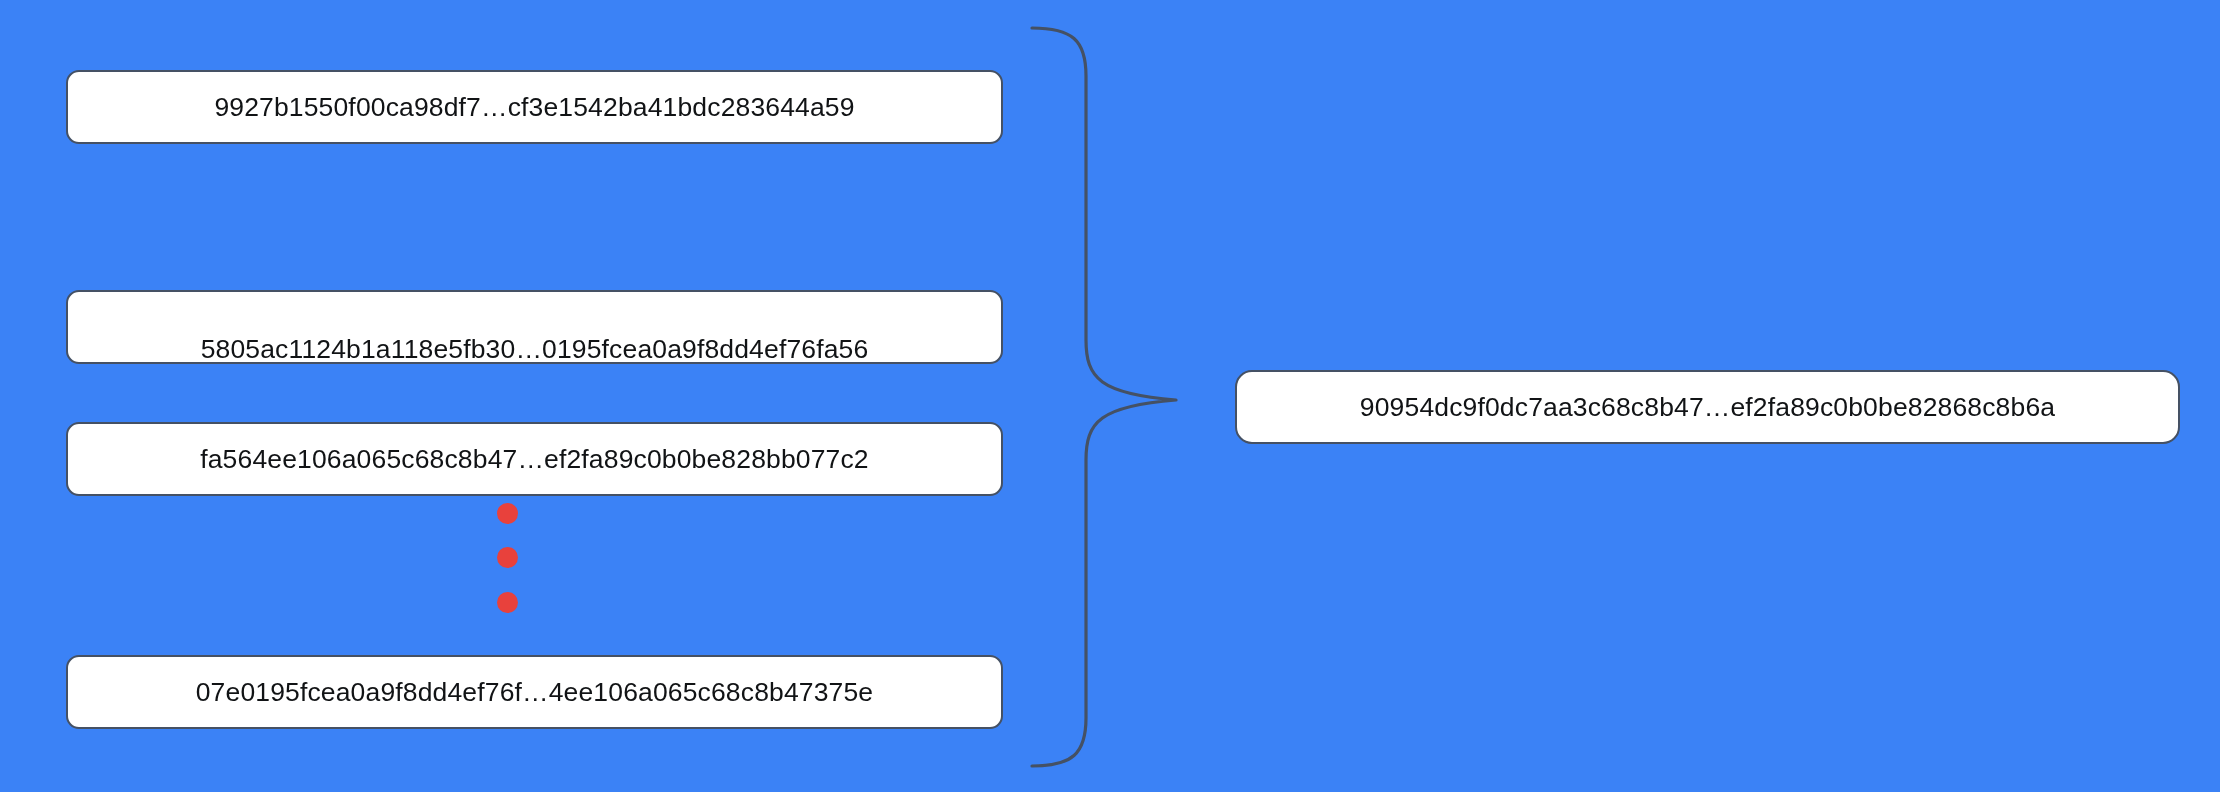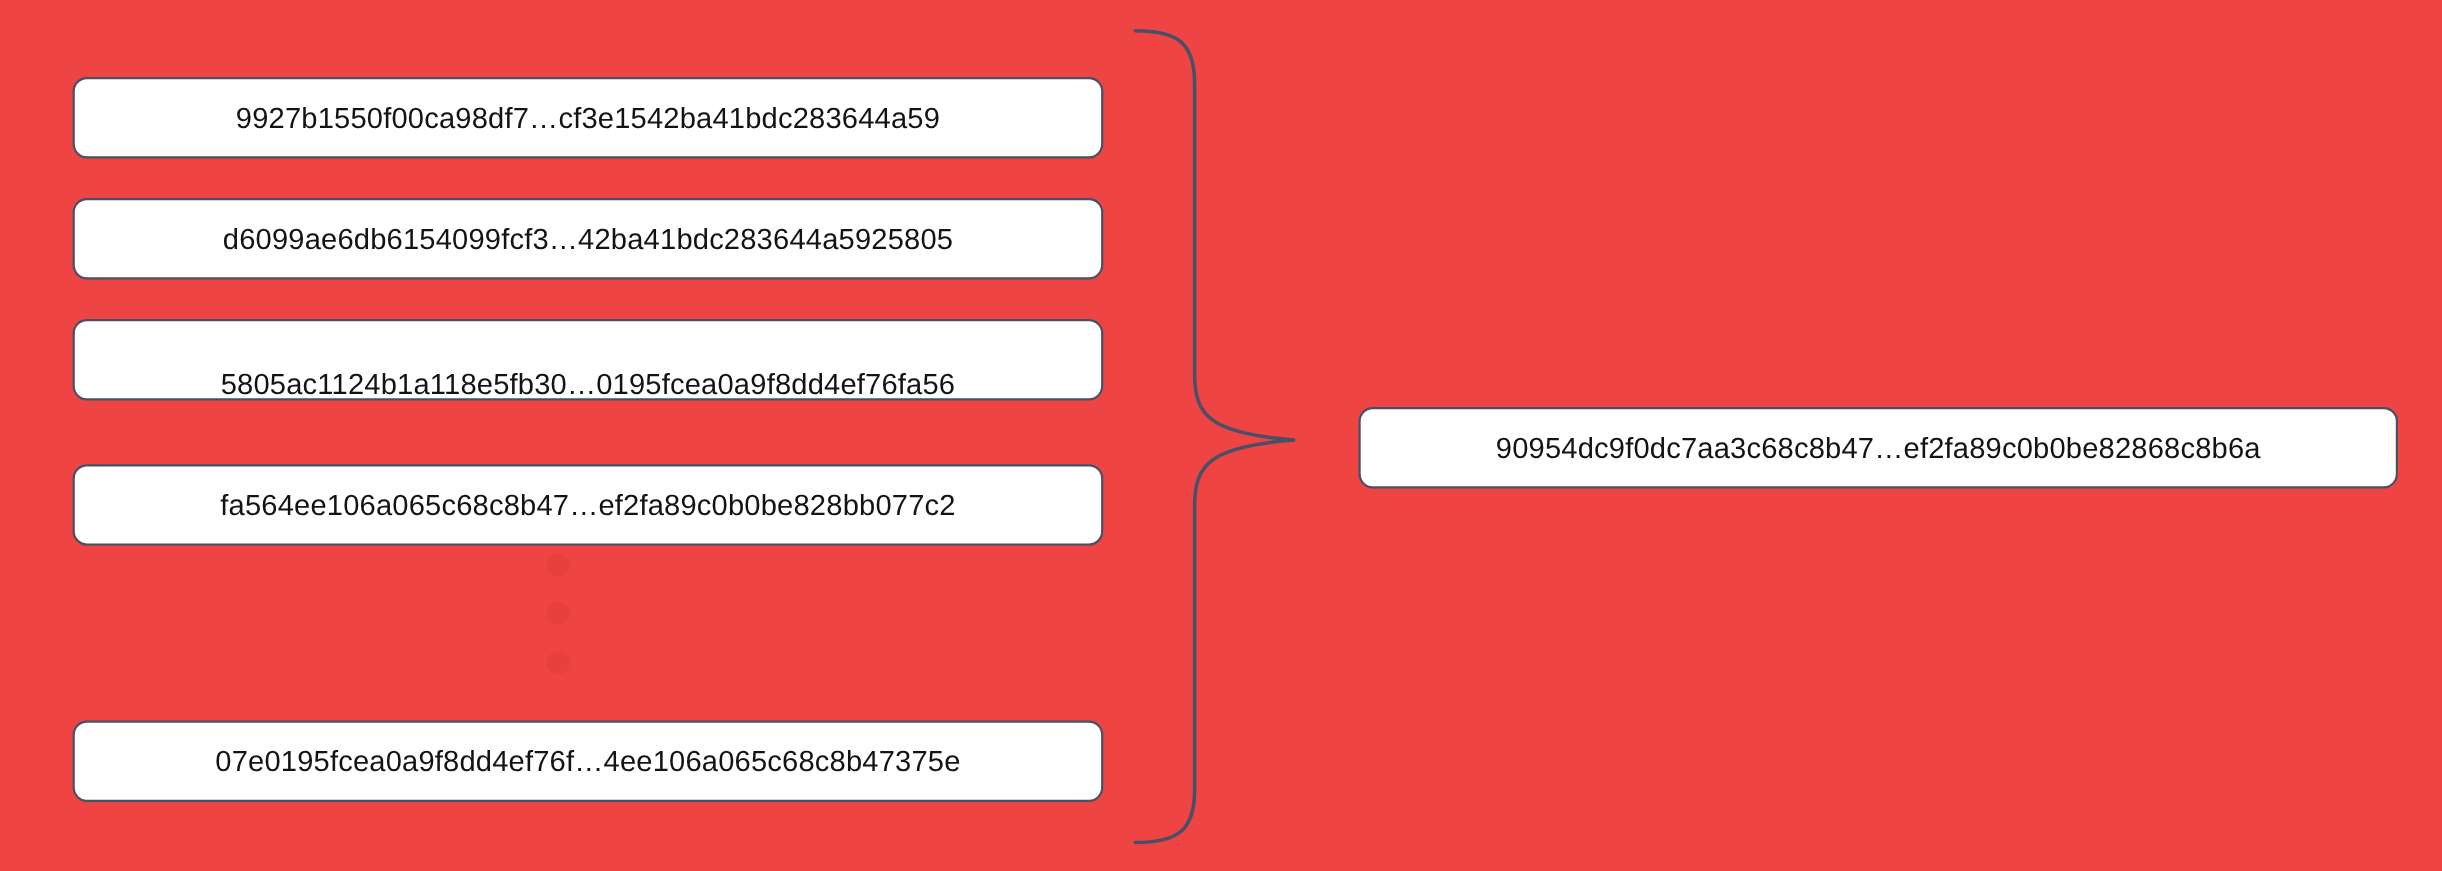--- a/index.html
+++ b/index.html
@@ -11,21 +11,21 @@
     width: 2220px;
     height: 792px;
     font-family: "Liberation Sans", sans-serif;
     overflow: hidden;
   }
 
   #canvas {
     position: relative;
     width: 2220px;
     height: 792px;
-    background: #ef4444;
+    background: #3b82f6;
   }
 
   
   .hash-box {
     position: absolute;
     box-sizing: border-box;
     background: #ffffff;
     border: 2.6px solid #455164;
     border-radius: 13px;
     display: flex;
@@ -50,20 +50,21 @@
   .input-box-1 { top: 180px; }
   .input-box-2 { top: 290px; align-items: flex-end; }
   .input-box-3 { top: 422px; }
   .input-box-4 { top: 655px; }
 
   .output-box {
     left: 1235px;
     top: 370px;
     width: 945px;
     height: 74px;
+    border-radius: 17px;
   }
 
   
   #ellipsis {
     position: absolute;
     left: 497px;
     top: 503px;
     width: 32px;
     height: 130px;
   }
@@ -90,23 +91,20 @@
   #brace svg { display: block; width: 100%; height: 100%; }
 </style>
 </head>
 <body>
 
 <div id="canvas">
 
   <div class="hash-box input-box input-box-0">
     <span class="hash-text">9927b1550f00ca98df7…cf3e1542ba41bdc283644a59</span>
   </div>
-  <div class="hash-box input-box input-box-1">
-    <span class="hash-text">d6099ae6db6154099fcf3…42ba41bdc283644a5925805</span>
-  </div>
   <div class="hash-box input-box input-box-2">
     <span class="hash-text">5805ac1124b1a118e5fb30…0195fcea0a9f8dd4ef76fa56</span>
   </div>
   <div class="hash-box input-box input-box-3">
     <span class="hash-text">fa564ee106a065c68c8b47…ef2fa89c0b0be828bb077c2</span>
   </div>
   <div class="hash-box input-box input-box-4">
     <span class="hash-text">07e0195fcea0a9f8dd4ef76f…4ee106a065c68c8b47375e</span>
   </div>
 

